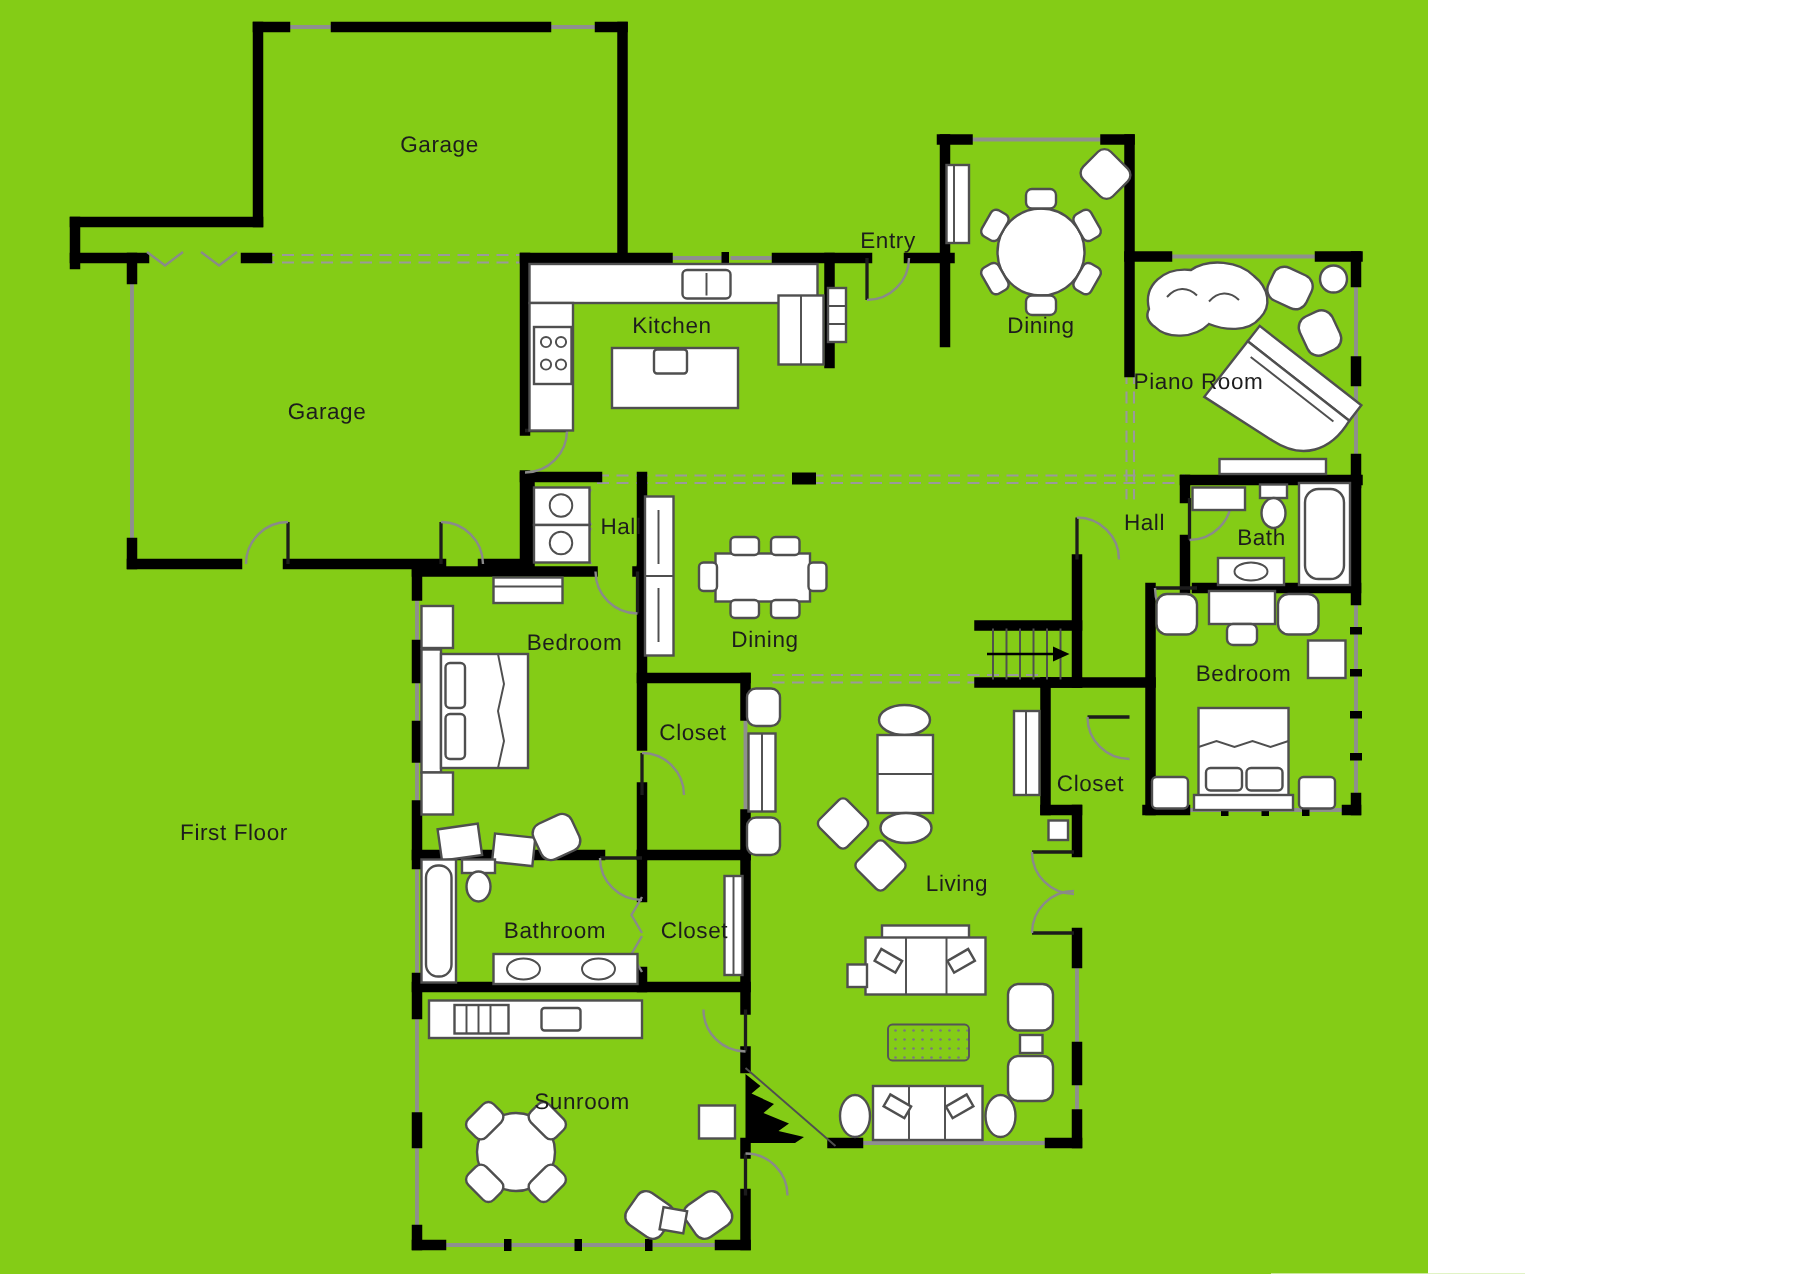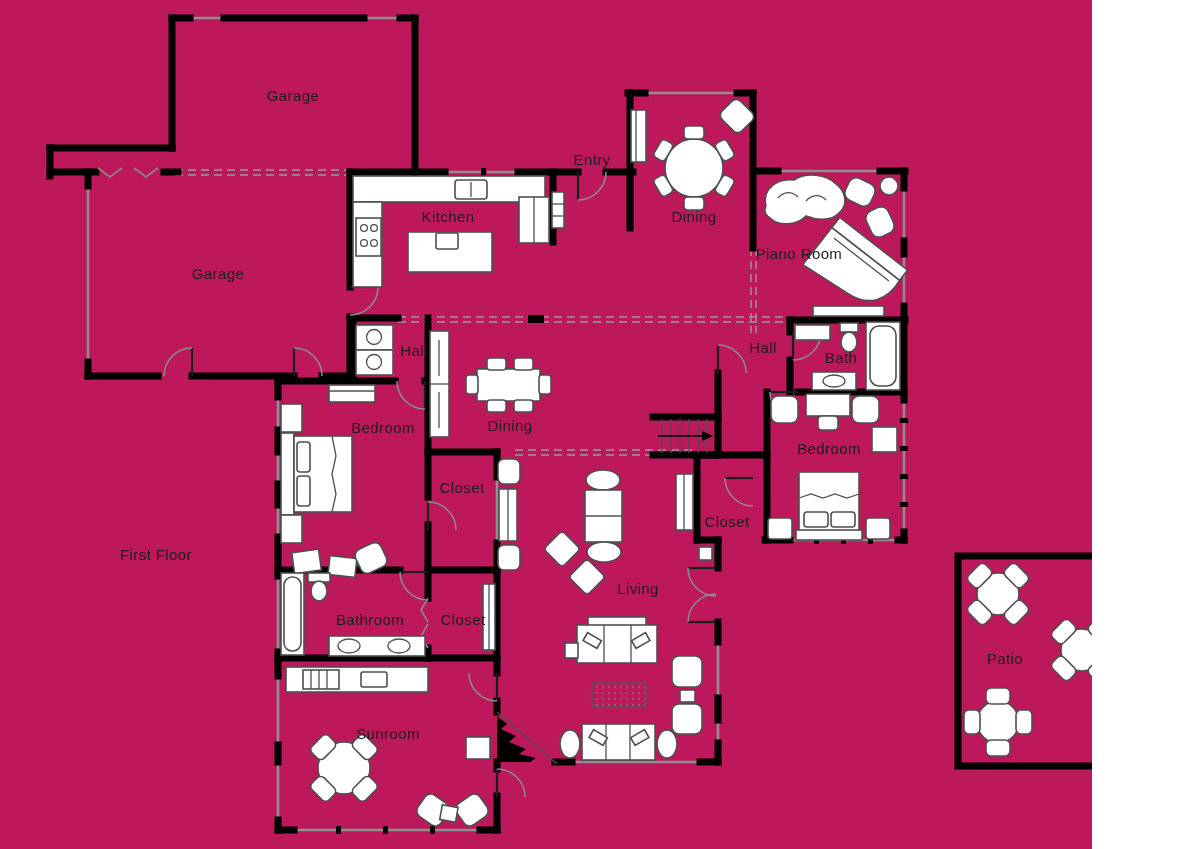--- a/index.html
+++ b/index.html
@@ -1,16 +1,16 @@
 <!DOCTYPE html>
 <html><head>
 <meta charset="utf-8">
 <style>
   html,body{margin:0;padding:0;background:#ffffff;}
-  #stage{position:relative;width:1092px;height:849px;background:#be185d;overflow:hidden;}
+  #stage{position:relative;width:952px;height:849px;background:#84cc16;overflow:hidden;}
   svg{display:block;}
   .wall{stroke:#000000;stroke-width:7;stroke-linecap:square;fill:none;}
   .win{stroke:#8f8f8f;stroke-width:2.6;stroke-linecap:butt;fill:none;}
   .dash{stroke:#9a9a9a;stroke-width:1.4;fill:none;stroke-dasharray:8 5;}
   .furn{stroke:#4f4f4f;stroke-width:1.6;fill:#ffffff;}
   .furnl{stroke:#4f4f4f;stroke-width:1.3;fill:none;}
   .door{stroke:#8a8a8a;stroke-width:1.6;fill:none;}
   .leaf{stroke:#1c1c1c;stroke-width:2.2;stroke-linecap:butt;}
   .blk{fill:#000000;stroke:none;}
   .lbl{font-family:"Liberation Sans",sans-serif;font-size:15px;fill:#1d1d1d;text-anchor:middle;letter-spacing:.4px;}

